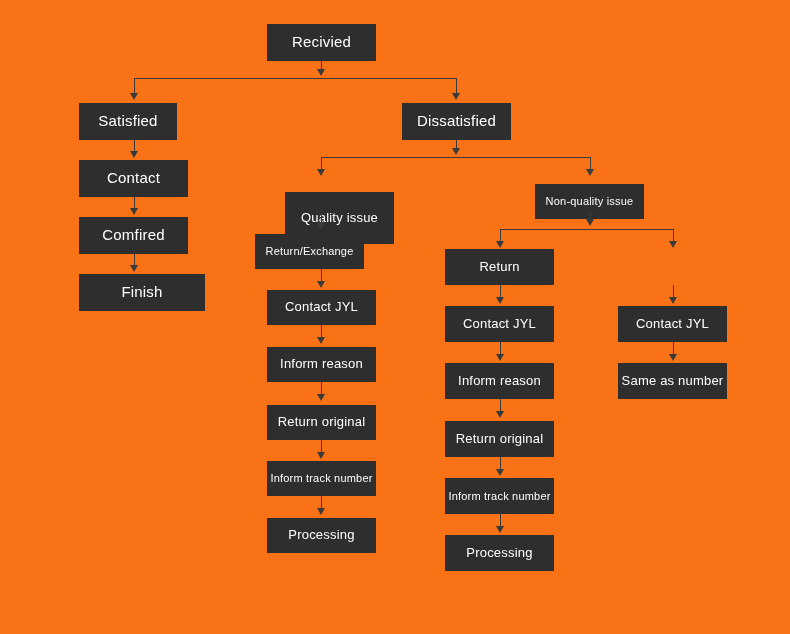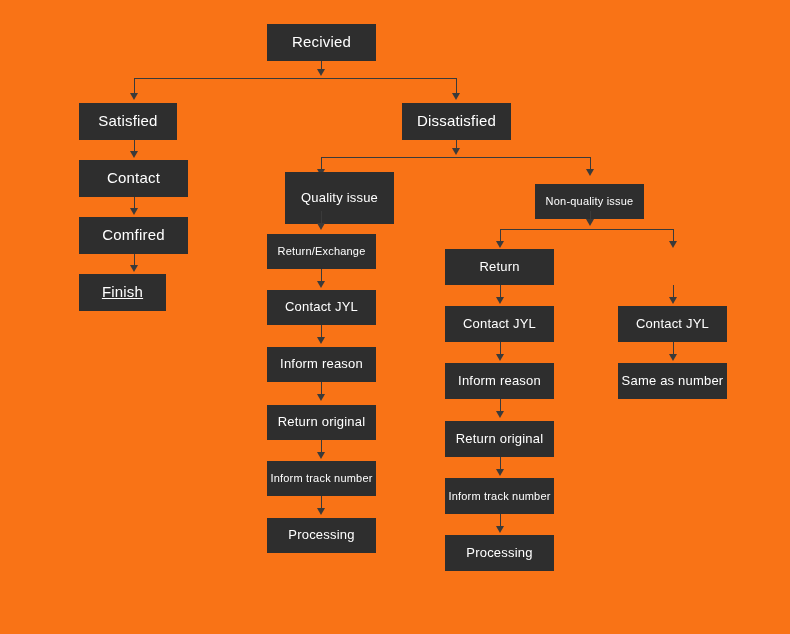--- a/index.html
+++ b/index.html
@@ -75,37 +75,37 @@
   <div class="arrowhead" style="left:130px; top:151px;"></div>
 
   <div class="node big" style="left:79px; top:160px; width:109px; height:37px;">Contact</div>
   <div class="vline" style="left:134px; top:197px; height:13px;"></div>
   <div class="arrowhead" style="left:130px; top:208px;"></div>
 
   <div class="node big" style="left:79px; top:217px; width:109px; height:37px;">Comfired</div>
   <div class="vline" style="left:134px; top:254px; height:13px;"></div>
   <div class="arrowhead" style="left:130px; top:265px;"></div>
 
-  <div class="node big" style="left:79px; top:274px; width:87px; height:37px;text-decoration:underline;">Finish</div>
+  <div class="node big" style="left:79px; top:274px; width:126px; height:37px;">Finish</div>
 
   <div class="node big" style="left:402px; top:103px; width:109px; height:37px;">Dissatisfied</div>
 
   <div class="vline" style="left:456px; top:140px; height:11px;"></div>
   <div class="arrowhead" style="left:452px; top:148px;"></div>
   <div class="hline" style="left:321px; top:157px; width:269px;"></div>
   <div class="vline" style="left:321px; top:157px; height:14px;"></div>
   <div class="arrowhead" style="left:317px; top:169px;"></div>
   <div class="vline" style="left:590px; top:157px; height:14px;"></div>
   <div class="arrowhead" style="left:586px; top:169px;"></div>
 
-  <div class="node mid" style="left:267px; top:172px; width:109px; height:52px;margin-left:18px;">Quality issue</div>
+  <div class="node mid" style="left:267px; top:192px; width:109px; height:52px;margin-left:18px;">Quality issue</div>
   <div class="vline" style="left:321px; top:211px; height:14px;"></div>
   <div class="arrowhead" style="left:317px; top:223px;"></div>
 
-  <div class="node small" style="left:267px; top:234px; width:109px; height:35px;">Return/Exchange</div>
+  <div class="node small" style="left:255px; top:234px; width:109px; height:35px;">Return/Exchange</div>
   <div class="vline" style="left:321px; top:269px; height:14px;"></div>
   <div class="arrowhead" style="left:317px; top:281px;"></div>
 
   <div class="node mid" style="left:267px; top:290px; width:109px; height:35px;">Contact JYL</div>
   <div class="vline" style="left:321px; top:325px; height:14px;"></div>
   <div class="arrowhead" style="left:317px; top:337px;"></div>
 
   <div class="node mid" style="left:267px; top:347px; width:109px; height:35px;">Inform reason</div>
   <div class="vline" style="left:321px; top:382px; height:14px;"></div>
   <div class="arrowhead" style="left:317px; top:394px;"></div>

